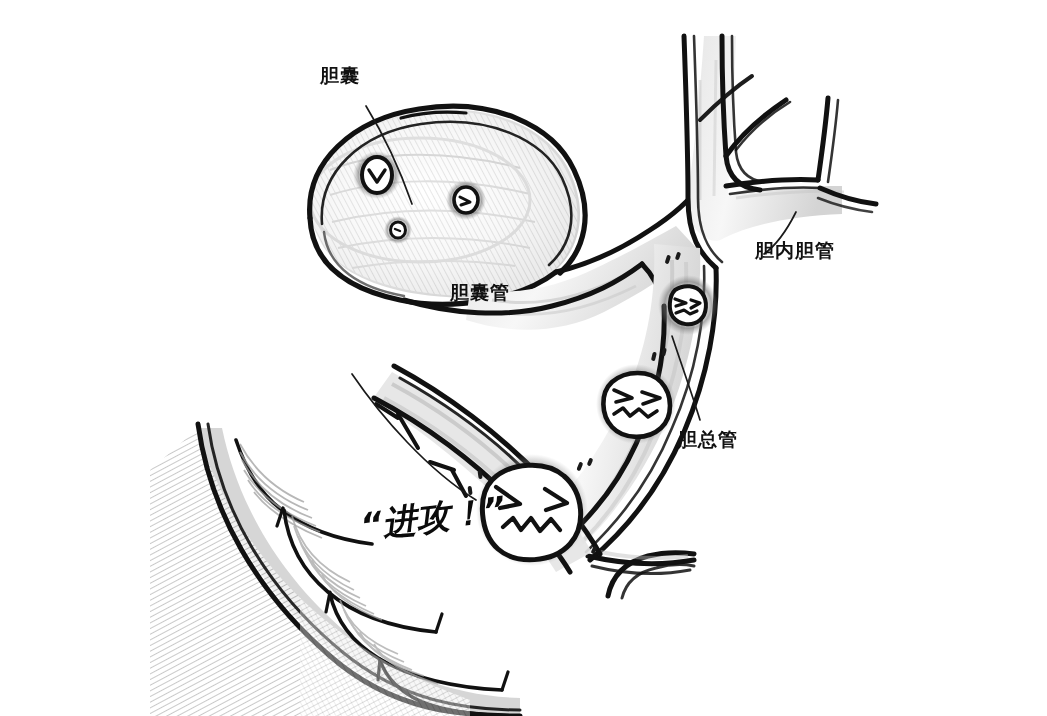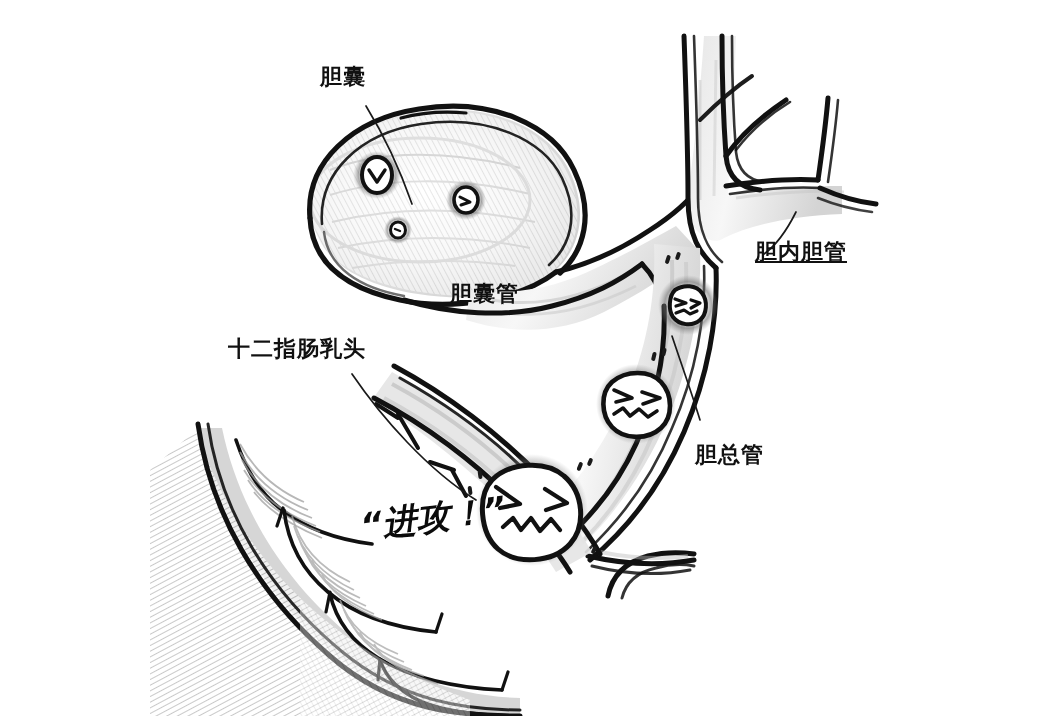--- a/index.html
+++ b/index.html
@@ -24,21 +24,21 @@
     position: absolute;
     inset: 0;
     width: 1047px;
     height: 716px;
     display: block;
   }
   .label {
     position: absolute;
     color: #111111;
     font-family: "DejaVu Sans", "Liberation Sans", sans-serif;
-    font-size: 22px;
+    font-size: 19px;
     font-weight: 600;
     letter-spacing: 1px;
     white-space: nowrap;
     line-height: 1;
     user-select: none;
   }
   .shout {
     position: absolute;
     color: #0b0b0b;
     font-family: "DejaVu Sans", "Liberation Sans", sans-serif;
@@ -346,21 +346,20 @@
       <path d="M796 212 C788 228 778 244 764 254"></path>
       <path d="M700 420 C692 394 682 366 672 336"></path>
       <path d="M352 374 C382 418 428 470 476 500"></path>
     </g>
   </svg>
 
   <div class="label" style="left:320px; top:66px;">胆囊</div>
 
   <div class="label" style="left:450px; top:283px;">胆囊管</div>
 
-  <div class="label" style="left:755px; top:241px;text-decoration:underline;">胆内胆管</div>
-
-  <div class="label" style="left:678px; top:444px;margin-left:17px;">胆总管</div>
-
-  <div class="label" style="left:228px; top:338px;">十二指肠乳头</div>
+  <div class="label" style="left:755px; top:241px;">胆内胆管</div>
+
+  <div class="label" style="left:678px; top:430px;">胆总管</div>
+
 
   <div class="shout" style="left:360px; top:500px;">“进攻！”</div>
 
 </div>
 
 </body></html>

